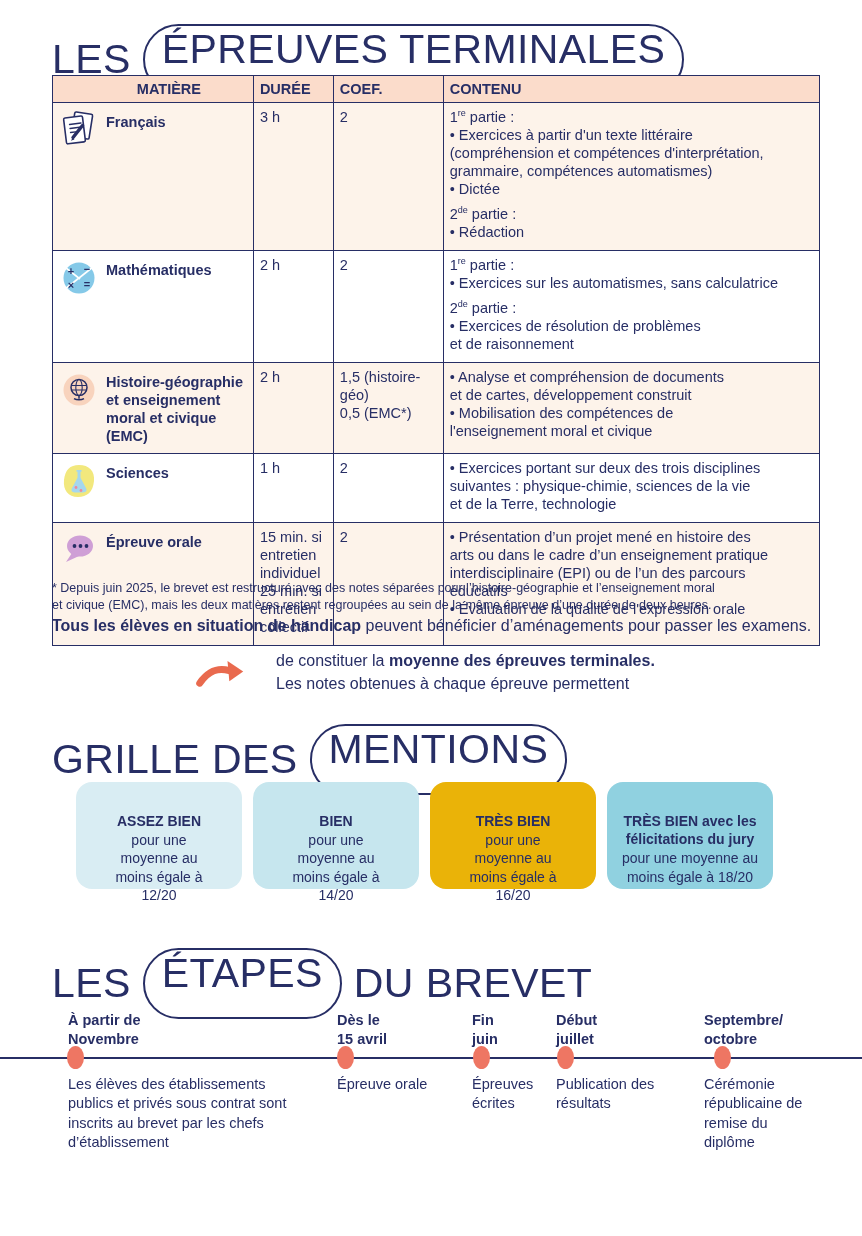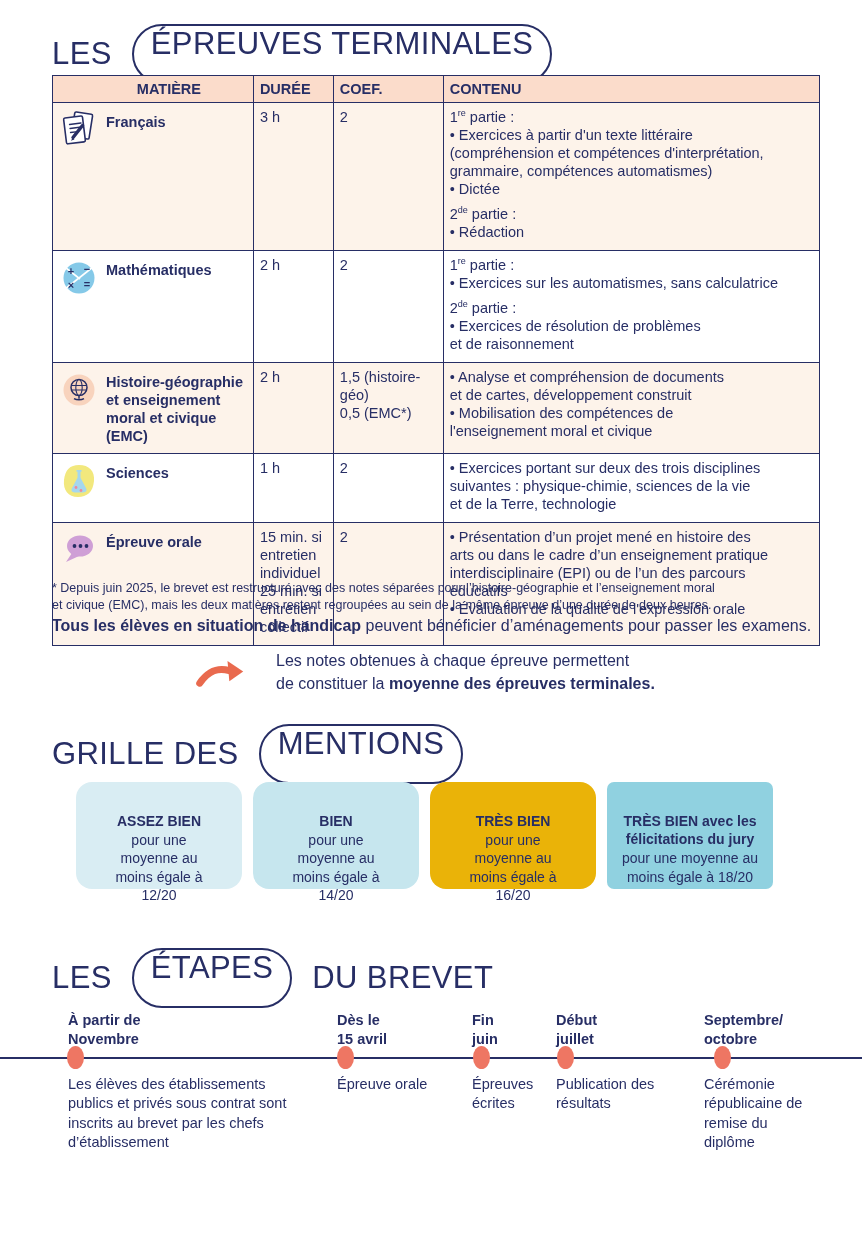--- a/index.html
+++ b/index.html
@@ -1,22 +1,22 @@
 <!DOCTYPE html>
 <html><head>
 <meta charset="utf-8">
 <style>
   * { margin:0; padding:0; box-sizing:border-box; }
   body {
     width:862px; height:1236px; position:relative; overflow:hidden;
     background:#ffffff; color:#272e65;
     font-family:"Liberation Sans", sans-serif;
   }
-  .sec-title { position:absolute; left:52px; display:flex; align-items:center; gap:20px;
-    font-size:31px; letter-spacing:.4px; color:#272e65; white-space:nowrap; }
+  .sec-title { position:absolute; left:52px; display:flex; align-items:center; gap:12px;
+    font-size:41px; letter-spacing:.4px; color:#272e65; white-space:nowrap; }
   .sec-title .oval { display:inline-block; border:2.5px solid #272e65; border-radius:40px;
     padding:0 17px 20px 17px; }
 
   
   .exam-table { position:absolute; top:75px; left:52px; width:768px; border-collapse:collapse; }
   .exam-table th { background:#fbdccb; border:1.4px solid #272e65; font-size:14.5px;
     padding:5px 6px; text-align:left; color:#272e65; }
   .exam-table th.c0 { text-align:center; padding-left:38px; }
   .exam-table td { border:1.4px solid #272e65; padding:6px 6px 8px 6px; vertical-align:top;
     font-size:14.5px; line-height:1.24; }
@@ -231,22 +231,22 @@
 <p class="handicap"><b>Tous les élèves en situation de handicap</b><span> peuvent bénéficier d’aménagements pour passer les examens.</span></p>
 
 <div class="arrow-note">
   <span class="arrow-ic">
     <svg viewBox="0 0 54 42">
       <path d="M4 32 C14 18 24 15 36 18.5" stroke="#e96a4e" stroke-width="7.5" fill="none" stroke-linecap="round"></path>
       <path d="M34 8 L51 19.5 L36 30 Z" fill="#e96a4e"></path>
     </svg>
   </span>
   <div class="arrow-text">
+    <div><span>de constituer la </span><b>moyenne des épreuves terminales.</b></div>
     <div><span>Les notes obtenues à chaque épreuve permettent</span></div>
-    <div><span>de constituer la </span><b>moyenne des épreuves terminales.</b></div>
   </div>
 </div>
 
 <div class="sec-title" style="top:724px">
   <span>GRILLE DES</span>
   <span class="oval">MENTIONS</span>
 </div>
 
 <div class="cards" id="cards">
     <div class="card n0" style="background: rgb(217, 237, 243);">
@@ -254,21 +254,21 @@
       <div class="c-body">pour une moyenne au moins égale à 12/20</div>
     </div>
     <div class="card n1" style="background: rgb(198, 230, 238);">
       <div class="c-title">BIEN</div>
       <div class="c-body">pour une moyenne au moins égale à 14/20</div>
     </div>
     <div class="card n2" style="background: #eab308;">
       <div class="c-title">TRÈS BIEN</div>
       <div class="c-body">pour une moyenne au moins égale à 16/20</div>
     </div>
-    <div class="card n3" style="background: rgb(144, 209, 224); border-radius: 7px;">
+    <div class="card n3" style="background: rgb(144, 209, 224);">
       <div class="c-title">TRÈS BIEN avec les félicitations du jury</div>
       <div class="c-body">pour une moyenne au moins égale à 18/20</div>
     </div>
   </div>
 
 <div class="sec-title" style="top:948px">
   <span>LES</span>
   <span class="oval">ÉTAPES</span>
   <span>DU BREVET</span>
 </div>

